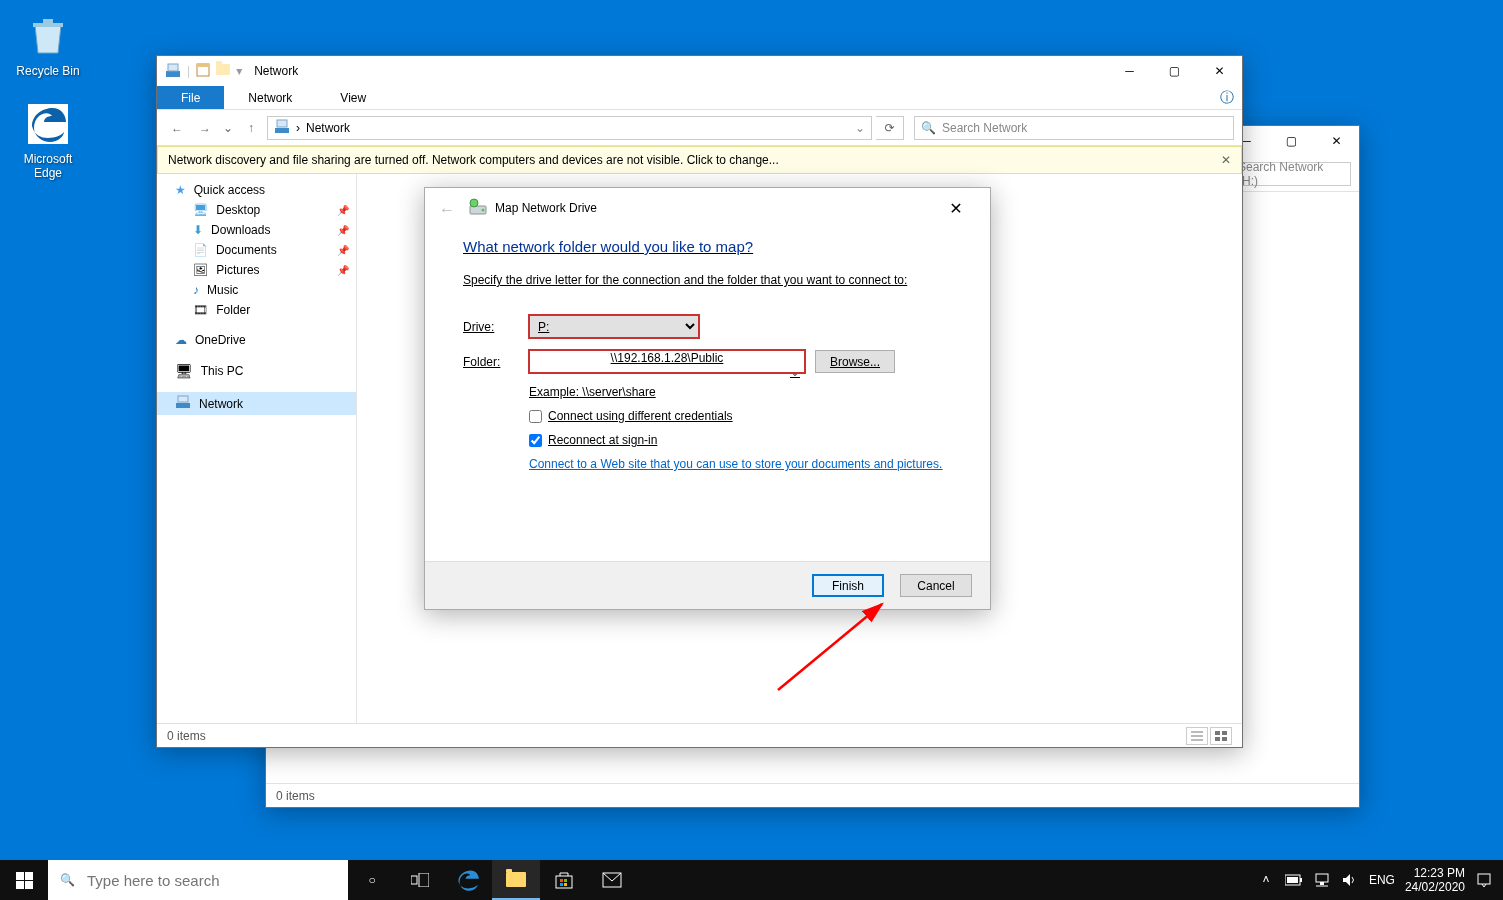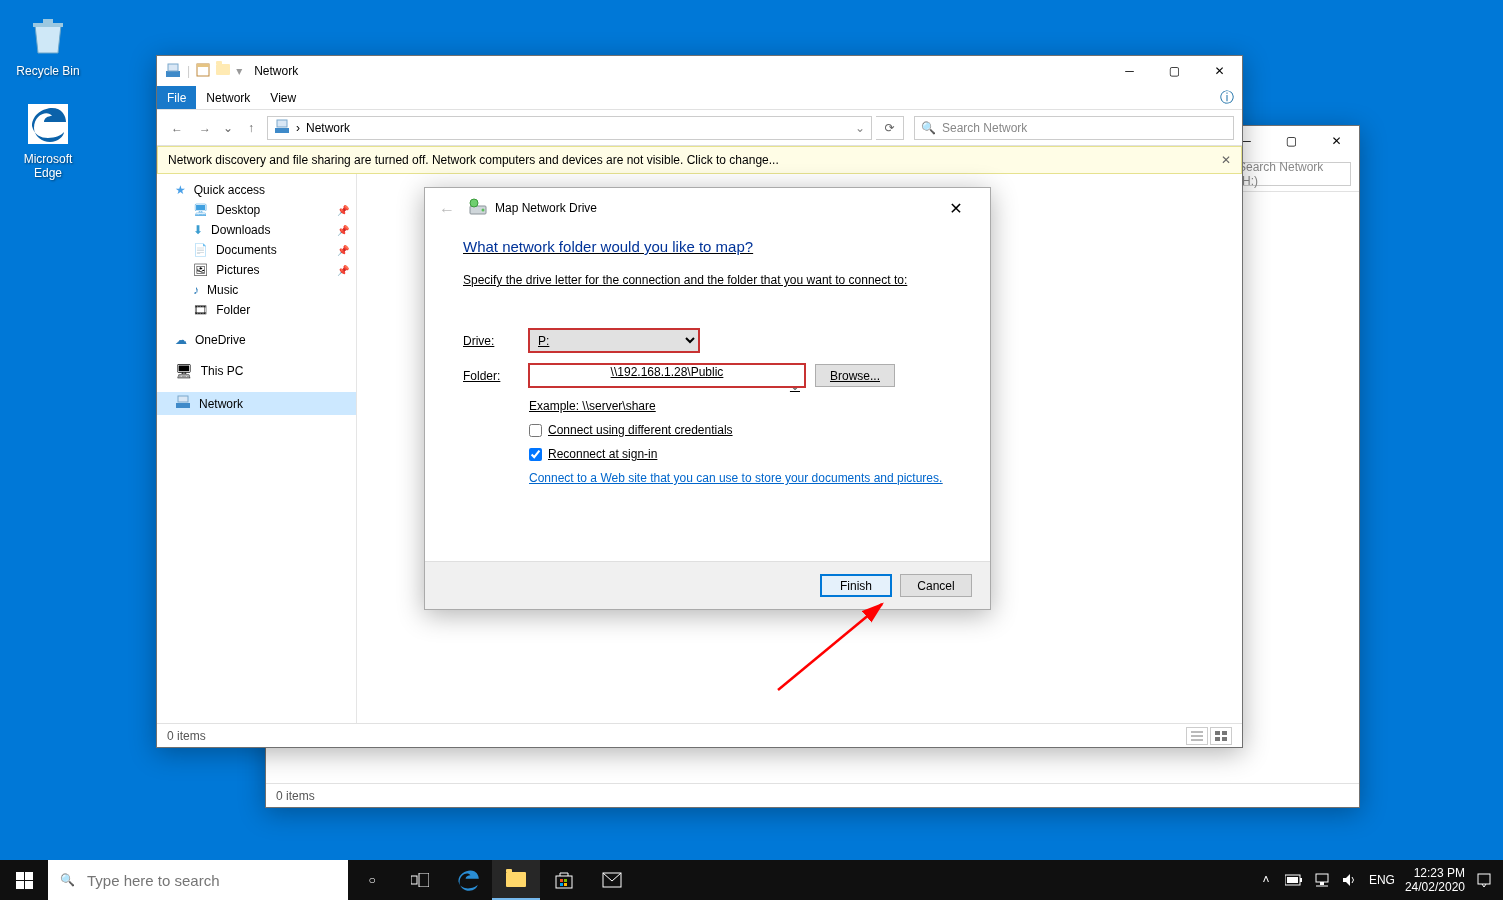--- a/index.html
+++ b/index.html
@@ -22,21 +22,21 @@
 
 
 .win { position: absolute; background: #fff; border: 1px solid #707070; box-shadow: 0 5px 25px rgba(0,0,0,0.3); display: flex; flex-direction: column; }
 .win .titlebar { height: 30px; display: flex; align-items: center; padding-left: 8px; background: #fff; }
 .win .titlebar .qat { display: flex; gap: 6px; align-items: center; }
 .win .titlebar .title { margin-left: 12px; font-size: 12px; }
 .win .titlebar .winbtns { margin-left: auto; display: flex; }
 .win .titlebar .winbtns .wb { width: 45px; height: 30px; display: flex; align-items: center; justify-content: center; cursor: pointer; }
 
 .tabs { height: 24px; display: flex; align-items: stretch; background: #fff; border-bottom: 1px solid #e1e1e1; }
-.tabs .tab { padding: 0 10px; display: flex; align-items: center; font-size: 12px; cursor: pointer; }
+.tabs .tab { padding: 0 24px; display: flex; align-items: center; font-size: 12px; cursor: pointer; }
 .tabs .tab.file { background: #1979ca; color: #fff; }
 .tabs .help { margin-left: auto; width: 30px; display: flex; align-items: center; justify-content: center; color: #0a64a0; font-size: 14px; }
 
 .navbar { height: 36px; display: flex; align-items: center; padding: 4px 8px; gap: 4px; background: #fff; border-bottom: 1px solid #e1e1e1; }
 .navbar .nb { width: 24px; height: 24px; display: flex; align-items: center; justify-content: center; color: #666; cursor: pointer; }
 .navbar .addr { flex: 1; height: 24px; border: 1px solid #ccc; display: flex; align-items: center; padding: 0 6px; gap: 6px; font-size: 12px; }
 .navbar .refresh { width: 28px; height: 24px; border: 1px solid #ccc; border-left: none; display: flex; align-items: center; justify-content: center; color: #666; }
 .navbar .search { width: 320px; height: 24px; border: 1px solid #ccc; margin-left: 6px; display: flex; align-items: center; padding: 0 6px; gap: 6px; color: #888; }
 
 .infobar { background: #fffde6; border: 1px solid #e6e28f; padding: 6px 10px; font-size: 12px; display: flex; align-items: center; }
@@ -56,31 +56,31 @@
 .statusbar .viewbtns .vb { width: 22px; height: 18px; border: 1px solid #ccc; display:flex; align-items:center; justify-content:center; }
 
 
 .dialog { position: absolute; background: #fff; border: 1px solid #aaa; box-shadow: 0 5px 25px rgba(0,0,0,0.3); display: flex; flex-direction: column; }
 .dialog .dtitle { height: 40px; display: flex; align-items: center; padding: 0 14px; }
 .dialog .dtitle .back { color: #bbb; margin-right: 14px; font-size: 16px; }
 .dialog .dtitle .dicon { margin-right: 8px; }
 .dialog .dtitle .close { margin-left: auto; width: 40px; height: 40px; display: flex; align-items: center; justify-content: center; cursor: pointer; font-size: 16px; }
 .dialog .dbody { padding: 10px 38px 20px; flex: 1; text-decoration: underline; }
 .dialog h2 { color: #003399; font-weight: normal; font-size: 15px; margin-bottom: 18px; }
-.dialog .instr { font-size: 12px; margin-bottom: 42px; }
+.dialog .instr { font-size: 12px; margin-bottom: 28px; }
 .dialog .row { display: flex; align-items: center; margin-bottom: 12px; font-size: 12px; }
 .dialog .row .lbl { width: 66px; }
 .dialog select { height: 23px; border: 1px solid #7a7a7a; font-size: 12px; padding: 0 4px; background: #e1e1e1; }
 .dialog .drivesel { width: 170px; outline: 2px solid #c83232; outline-offset: -1px; }
 .dialog .folderbox { width: 276px; height: 23px; border: 1px solid #0078d7; outline: 2px solid #c83232; outline-offset: -1px; display: flex; align-items: center; padding: 0 4px; font-size: 12px; position: relative; flex-direction: column; }
 .dialog .folderbox .dd { margin-left: auto; color: #555; }
 .dialog .browsebtn { margin-left: 10px; width: 80px; height: 23px; background: #e1e1e1; border: 1px solid #adadad; font-size: 12px; cursor: pointer; }
 .dialog .indent { margin-left: 66px; font-size: 12px; margin-bottom: 10px; display:flex; align-items:center; gap:6px; }
 .dialog .link { color: #0066cc; text-decoration: underline; cursor: pointer; }
-.dialog .dfooter { background: #f0f0f0; height: 48px; display: flex; align-items: center; justify-content: flex-end; padding: 0 18px; gap: 8px; border-top: 1px solid #dfdfdf; }
+.dialog .dfooter { background: #f0f0f0; height: 48px; display: flex; align-items: center; justify-content: flex-end; padding: 0 18px; gap: 16px; border-top: 1px solid #dfdfdf; }
 .dialog .dfooter button { width: 72px; height: 23px; font-size: 12px; background: #e1e1e1; border: 1px solid #adadad; cursor: pointer; }
 .dialog .dfooter button.primary { border: 2px solid #0078d7; background: #e5f1fb; }
 
 input[type=checkbox] { width: 13px; height: 13px; }
 
 .arrow { position: absolute; pointer-events: none; }
 
 
 .ic-pc::before { content: "🖥"; font-size: 14px; }
 .ic-folder { width: 14px; height: 11px; background: #ffd76a; border-radius: 1px; display: inline-block; position: relative; }

